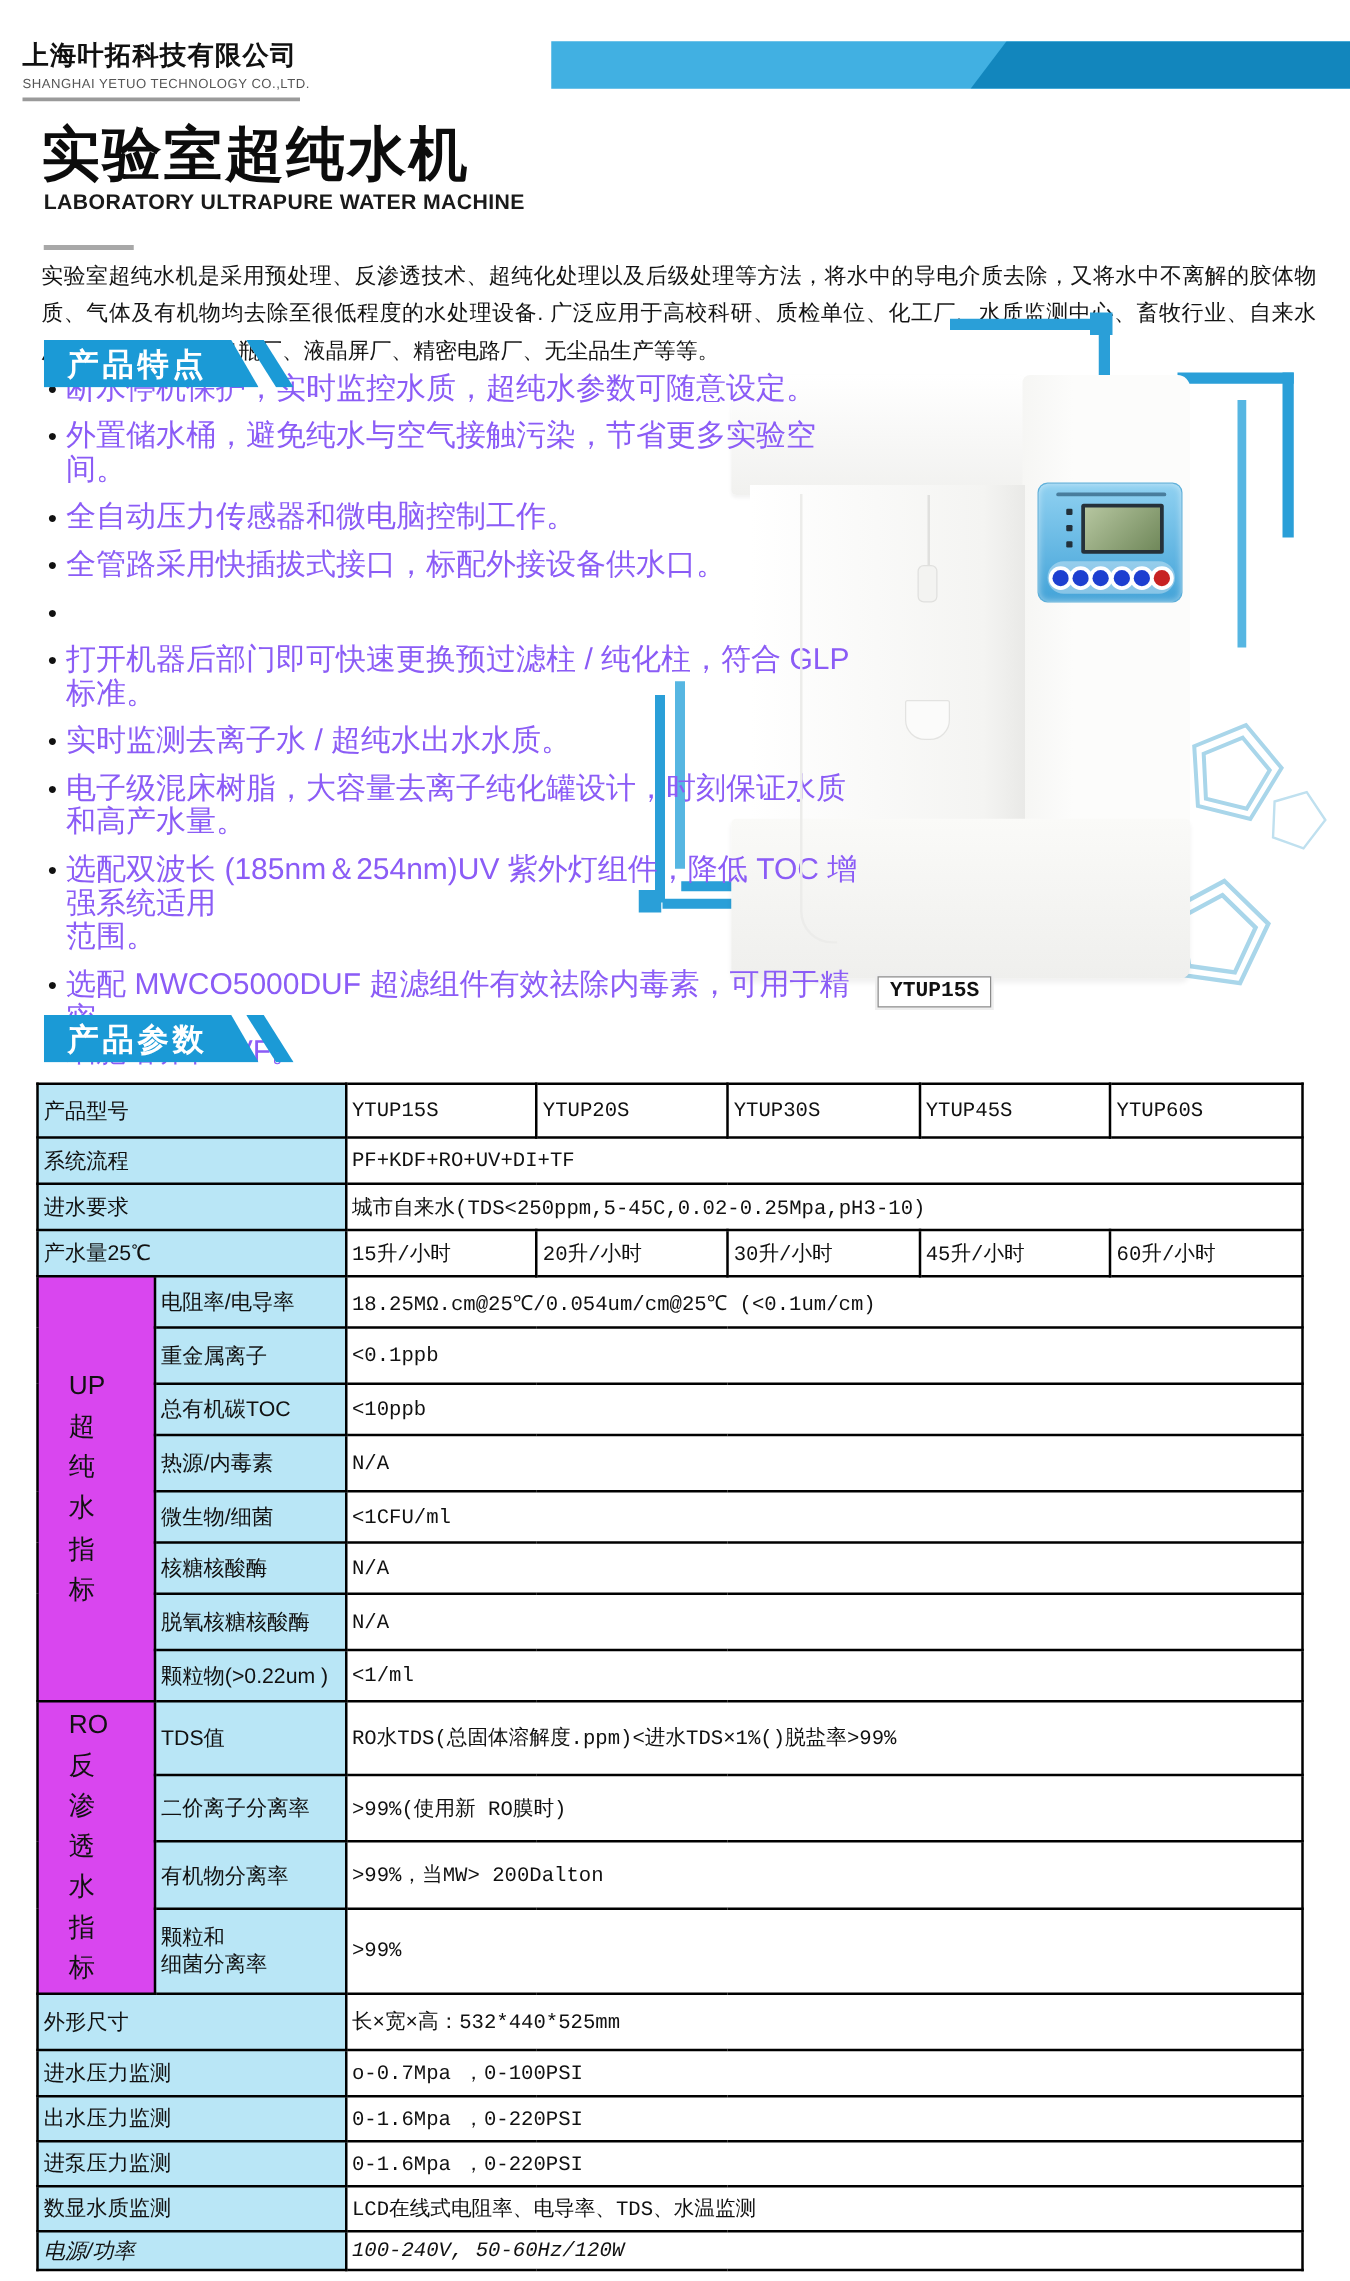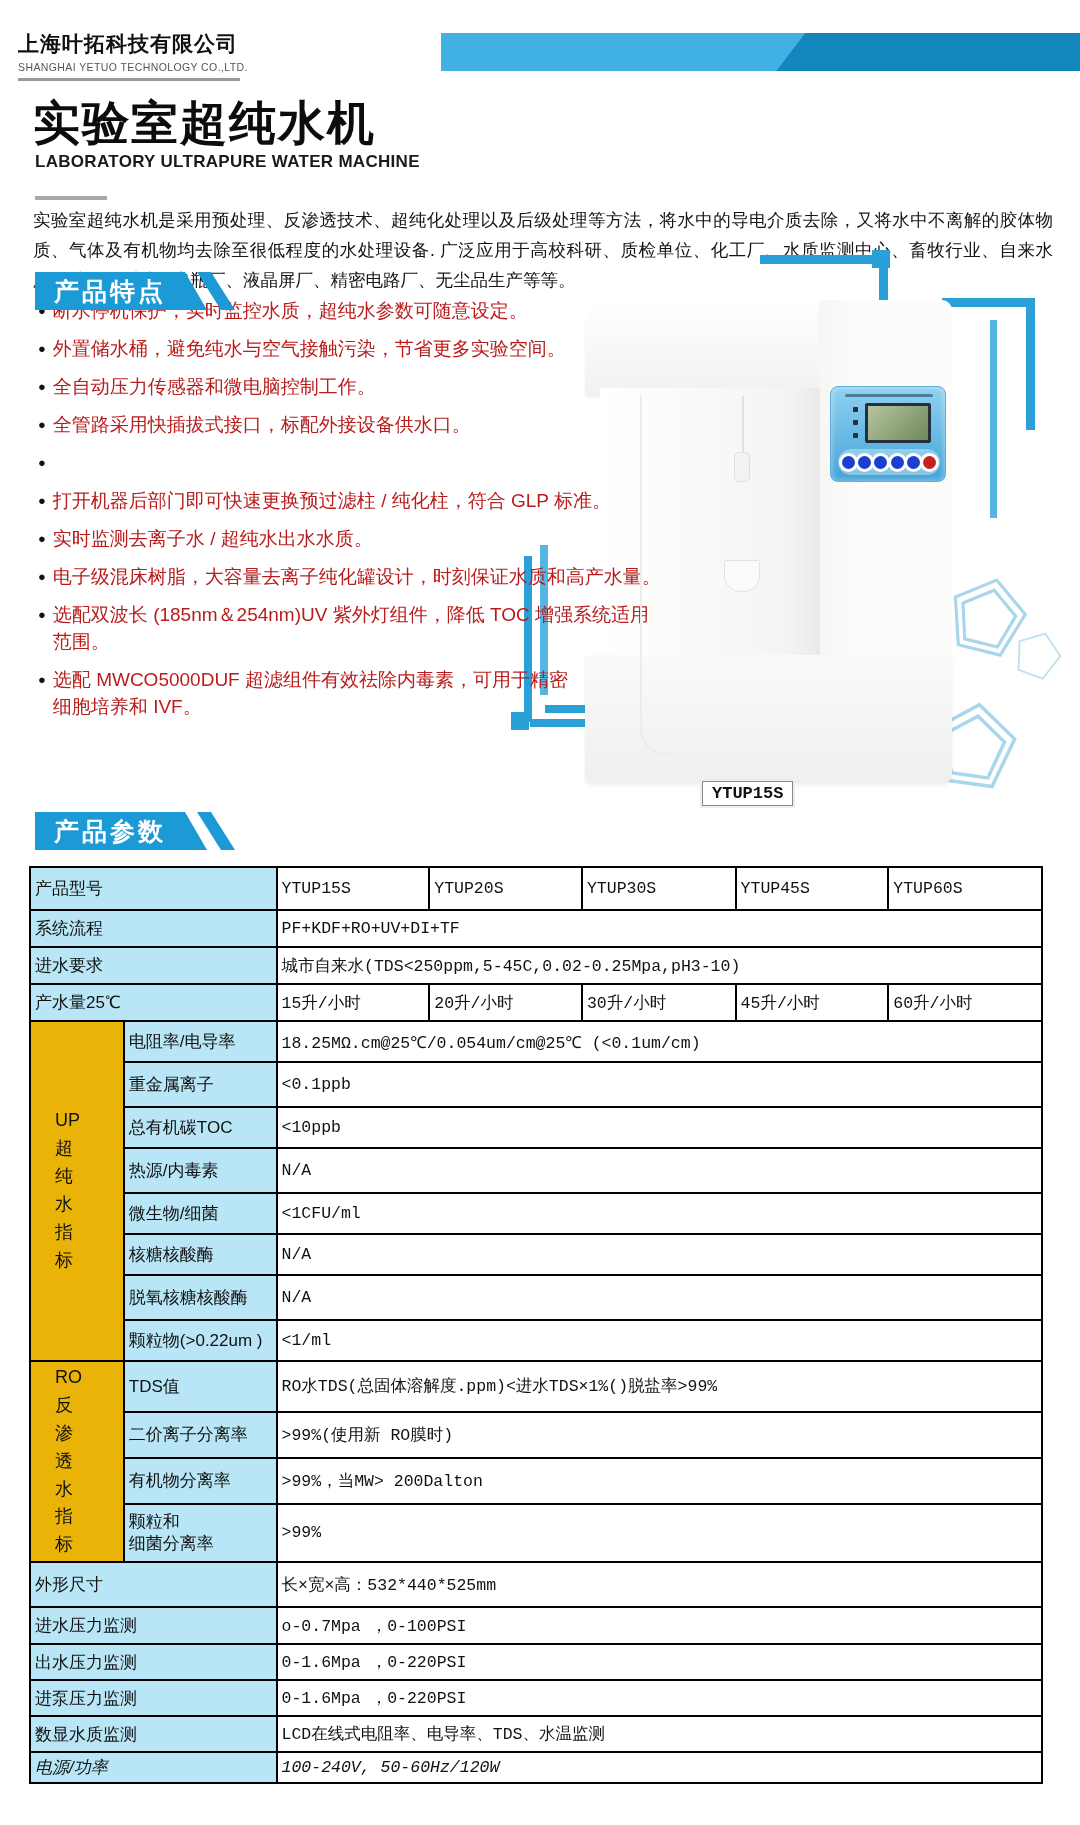--- a/index.html
+++ b/index.html
@@ -33,21 +33,21 @@
   .badge-main span { display:block; width:150px; text-align:center; color:#fff; font-size:25px; font-weight:700; letter-spacing:3px; }
   .badge-stripe { position:absolute; left:160px; top:0; width:56px; height:38px; background:#1b9ad6;
                   clip-path:polygon(2px 0, 16px 0, 40px 38px, 26px 38px); }
   #features-badge { left:35px; top:272px; }
   #params-badge { left:35px; top:812px; }
 
   
   .features { position:absolute; left:38px; top:297px; width:648px; z-index:2; list-style:none; }
   .features li { display:flex; align-items:flex-start; margin-bottom:11px; }
   .features .bullet { flex:0 0 auto; font-size:13px; line-height:27px; color:#111; margin-right:7px; }
-  .features .ftext { font-size:19px; line-height:27px; color:#b91c1c; white-space:pre-line; }
+  .features .ftext { font-size:24px; line-height:27px; color:#8b5cf6; white-space:pre-line; }
 
   
   .deco { position:absolute; }
   .blue { background:#2a9fd8; }
   .blue-lt { background:#56b6e2; }
   svg.pent { position:absolute; fill:none; }
 
   .machine-hood { position:absolute; left:585px; top:300px; width:238px; height:96px;
                   background:linear-gradient(180deg,#ffffff,#f1f1ef);
                   border-radius:28px 10px 4px 4px; box-shadow:0 2px 3px rgba(0,0,0,.05); z-index:1; }
@@ -85,21 +85,21 @@
                border:1px solid #8a8a8a; box-shadow:0 0 0 2px #eee;
                padding:2px 9px; font-family:"Liberation Mono","DejaVu Sans Mono",monospace;
                font-size:17px; font-weight:700; color:#111; }
 
   
   .spec { position:absolute; left:29px; top:866px; width:1014px; border-collapse:collapse; z-index:2;
           font-family:"Liberation Mono","DejaVu Sans Mono",monospace; }
   .spec td { border:2px solid #000; text-align:left; vertical-align:middle;
              font-size:16.5px; color:#111; padding:2px 4px; }
   .spec td.lab { background:#b9e6f6; font-family:"Liberation Sans",sans-serif; font-size:17px; }
-  .spec td.grp { background:#eab308; font-family:"Liberation Sans",sans-serif; font-size:18px;
+  .spec td.grp { background:#d946ef; font-family:"Liberation Sans",sans-serif; font-size:21px;
                  white-space:pre-line; line-height:1.55;padding-left:24px; }
   .spec td.val { background:#fff; }
   .spec .pre { white-space:pre-line; line-height:1.3; }
   tr.h43 { height:43px; } tr.h37 { height:37px; } tr.h41 { height:41px; }
   tr.h45 { height:45px; } tr.h52 { height:52px;padding-left:26px; } tr.h36 { height:36px; } tr.h31 { height:31px;font-style:italic; }
 </style>
 </head>
 <body>
 
 <div class="page">

